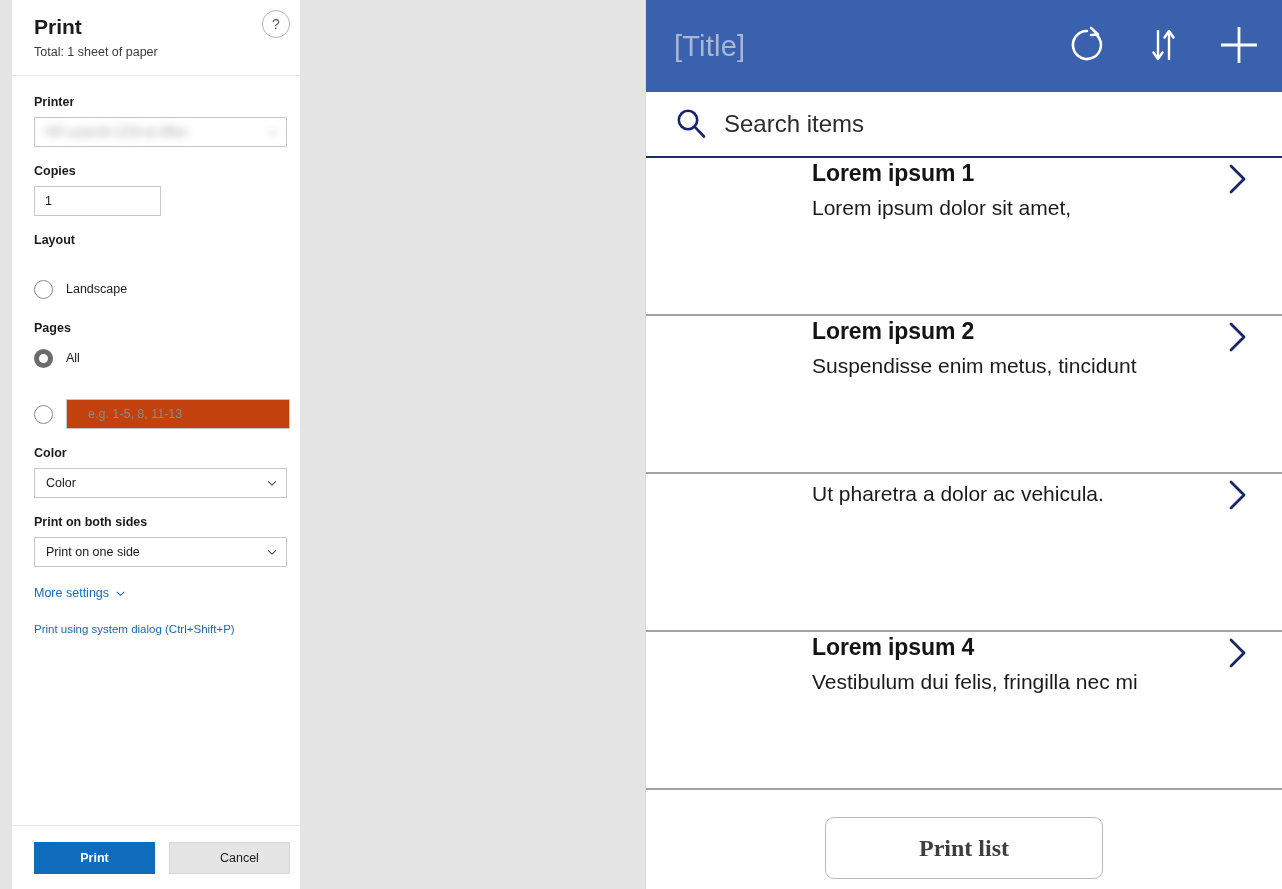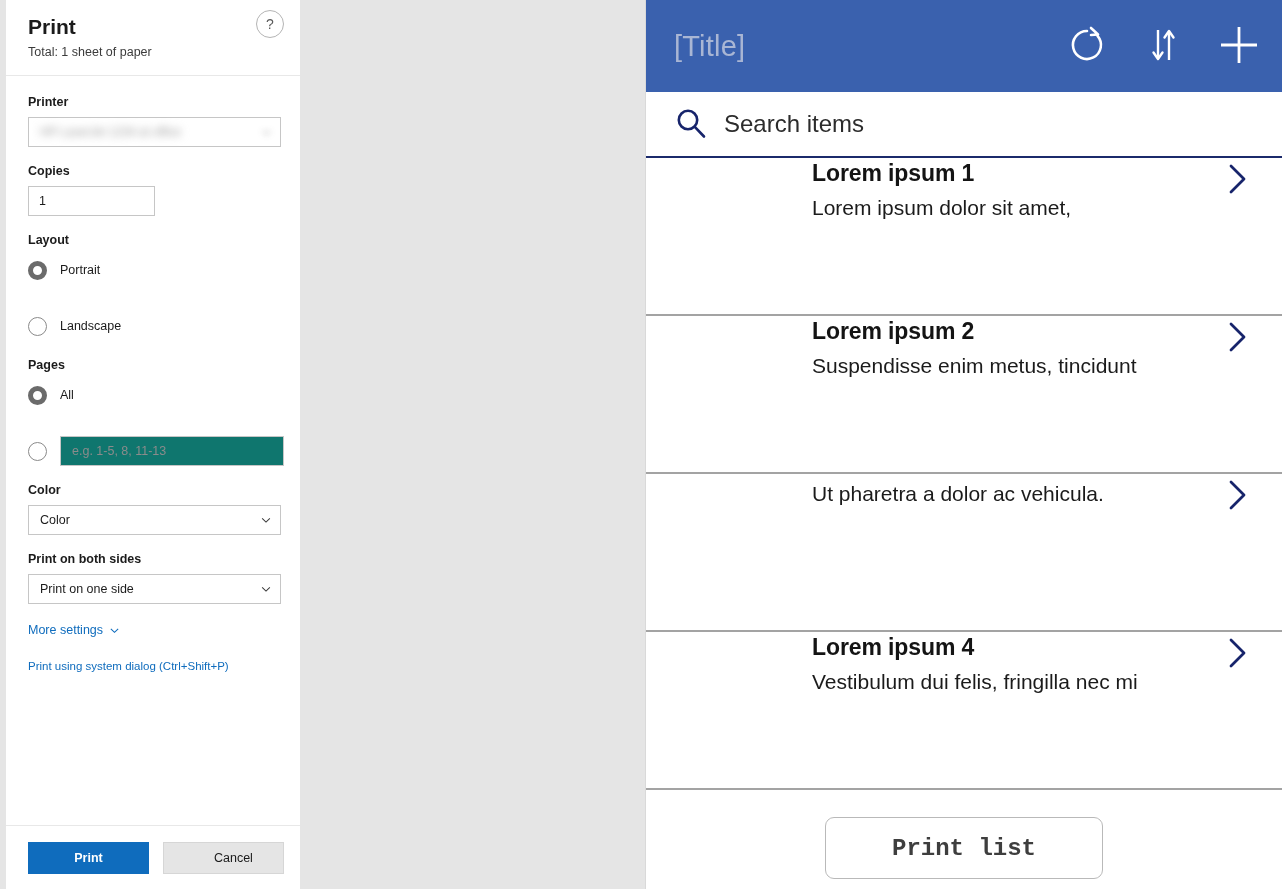--- a/index.html
+++ b/index.html
@@ -6,21 +6,21 @@
   html, body {
     width: 1282px; height: 889px;
     font-family: "Liberation Sans", sans-serif;
     background: #e5e5e5;
     overflow: hidden;
   }
   #root { position: relative; width: 1282px; height: 889px; }
 
   
   .print-panel {
-    position: absolute; left: 6px; top: 0;
+    position: absolute; left: 12px; top: 0;
     width: 300px; height: 889px;
     background: #ffffff;
     display: flex; flex-direction: column;
   }
   .pp-header {
     height: 76px; padding: 14px 22px 0 22px;
     border-bottom: 1px solid #e8e8e8;
     position: relative; flex: 0 0 auto;
   }
   .pp-title {
@@ -85,22 +85,22 @@
     border: 1px solid #8a8a8a; background: #fff;
     flex: 0 0 auto; margin-right: 13px;
     display: flex; align-items: center; justify-content: center;
     cursor: pointer;
   }
   .radio.checked { border: 5px solid #6b6b6b; }
   .radio-label { font-size: 12.5px; color: #1b1b1b; cursor: pointer; }
 
   .pages-input {
     width: 268px; height: 30px;
-    border: 1px solid #c6c6c6; background: #0f766e;
-    font-size: 12.5px; padding: 0 11px;
+    border: 1px solid #c6c6c6; background: #c2410c;
+    font-size: 12.5px; padding: 0 21px;
     font-family: inherit; color: #1b1b1b; outline: none;
   }
   .pages-input::placeholder { color: #8b8b8b; }
 
   .link {
     color: #0f6cbd; font-size: 12px; text-decoration: none;
     display: inline-flex; align-items: center; cursor: pointer;
     line-height: 16px;
   }
   .link.more { font-size: 12.5px; margin-bottom: 18px; }
@@ -189,21 +189,21 @@
 
   .list-footer {
     flex: 0 0 auto; height: 100px;
     display: flex; justify-content: center; padding-top: 27px;
   }
   .print-list-btn {
     width: 278px; height: 62px;
     border: 1px solid #b9b9b9; border-radius: 9px;
     background: #fff; cursor: pointer;
     display: flex; align-items: center; justify-content: center;
-    font-family: Liberation Mono, monospace;
+    font-family: Liberation Serif, serif;
   }
   .print-list-label {
     font-size: 24px; font-weight: 700; color: #3e3e3e;
   }
 </style>
 </head>
 <body>
 
 <div id="root">
 
@@ -231,24 +231,20 @@
         </div>
       </div>
 
       <div class="group">
         <div class="field-label">Copies</div>
         <input class="copies-input" type="text" value="1" style="">
       </div>
 
       <div class="group">
         <div class="field-label">Layout</div>
-        <div class="radio-row">
-          <span class="radio checked"></span>
-          <span class="radio-label">Portrait</span>
-        </div>
         <div class="radio-row">
           <span class="radio"></span>
           <span class="radio-label">Landscape</span>
         </div>
       </div>
 
       <div class="group">
         <div class="field-label">Pages</div>
         <div class="radio-row">
           <span class="radio checked"></span>

